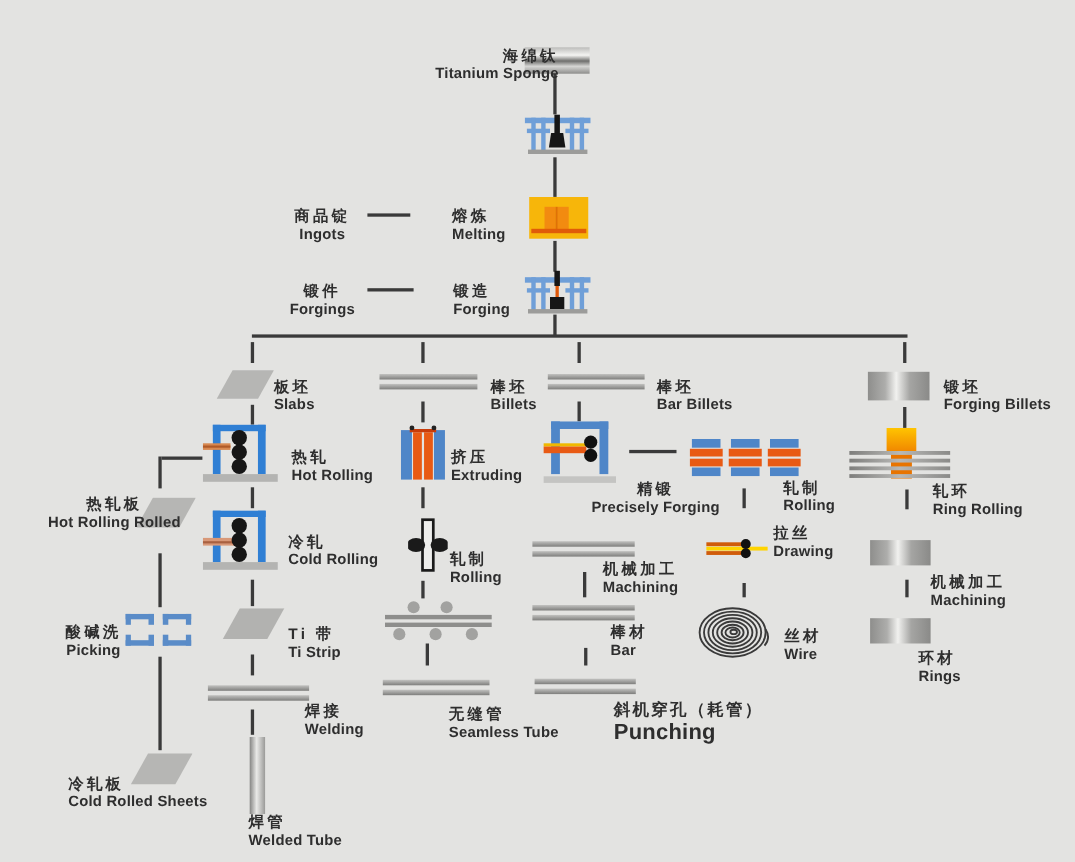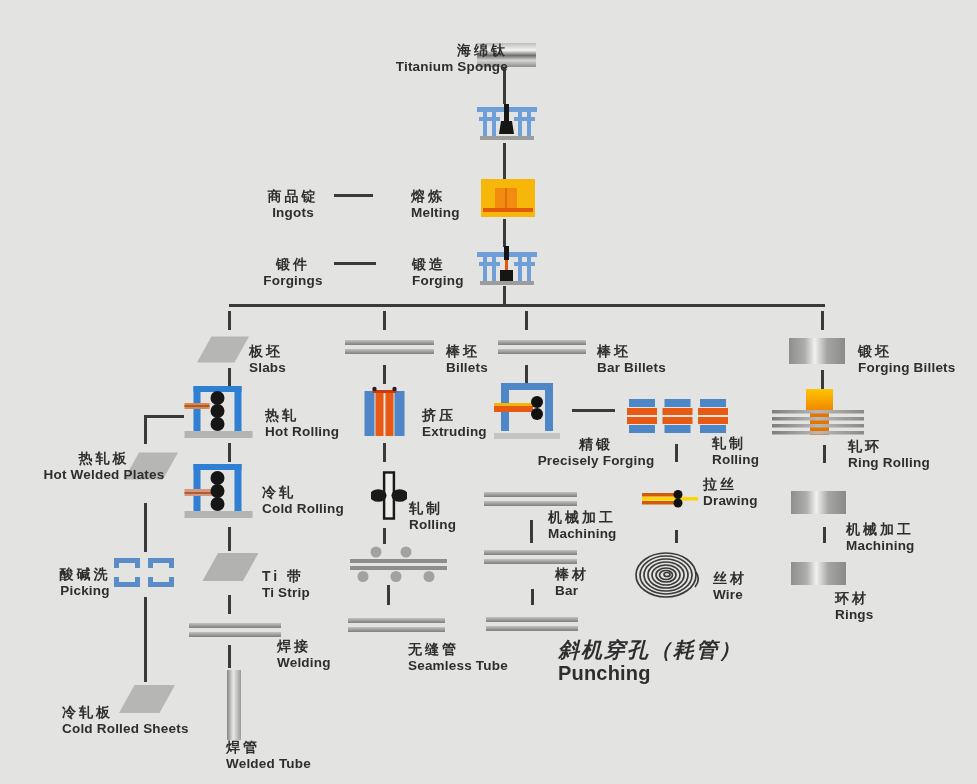--- a/index.html
+++ b/index.html
@@ -5,21 +5,21 @@
   html,body{margin:0;padding:0;background:#e3e3e1;}
   .canvas{position:relative;width:977px;height:784px;background:#e3e3e1;overflow:hidden;
           font-family:"Liberation Sans","DejaVu Sans",sans-serif;}
   .vl{position:absolute;width:3px;background:#3a3a3a;}
   .hl{position:absolute;height:3px;background:#3a3a3a;}
   .label{position:absolute;color:#2e2e2e;white-space:nowrap;}
   .label .zh{font-size:14px;font-weight:700;letter-spacing:3px;line-height:1.2;}
   .label .en{font-size:13.5px;font-weight:700;letter-spacing:0.2px;line-height:1.15;}
   .label.alr{text-align:right;margin-left:48px;}
   .label.alc{text-align:center;}
-  .label.big .zh{font-size:21px;letter-spacing:2px;font-style:italic;}
+  .label.big .zh{font-size:15px;letter-spacing:2px;}
   .label.big .en{font-size:20px;}
   .ic{position:absolute;}
   .hbars .bar{height:4.5px;background:linear-gradient(180deg,#c2c2c0,#7e7e7c);margin-bottom:4.5px;}
   .sponge{background:linear-gradient(180deg,#bcbcba 0%,#f4f4f2 30%,#6f6f6d 52%,#d6d6d4 72%,#8d8d8b 100%);}
   .cyl{background:linear-gradient(90deg,#8e8e8c 0%,#adadab 28%,#f1f1ef 46%,#a5a5a3 68%,#8a8a88 100%);}
   .tube{background:linear-gradient(90deg,#858583 0%,#e9e9e7 45%,#9a9a98 100%);}
 </style>
 </head>
 <body>
 
@@ -371,21 +371,21 @@
   <div class="label" style="left:265px;top:407px">
     <div class="zh">热轧</div>
       <div class="en">Hot Rolling</div>
   </div>
   <div class="label" style="left:262px;top:484px">
     <div class="zh">冷轧</div>
       <div class="en">Cold Rolling</div>
   </div>
   <div class="label alc" style="left:24px;top:450px;width:160px">
     <div class="zh">热轧板</div>
-      <div class="en">Hot Welded Plates</div>
+      <div class="en">Hot Rolling Rolled</div>
   </div>
   <div class="label alc" style="left:35px;top:566px;width:100px">
     <div class="zh">酸碱洗</div>
       <div class="en">Picking</div>
   </div>
   <div class="label" style="left:62px;top:704px">
     <div class="zh">冷轧板</div>
       <div class="en">Cold Rolled Sheets</div>
   </div>
   <div class="label" style="left:262px;top:568px">
@@ -393,21 +393,21 @@
       <div class="en">Ti Strip</div>
   </div>
   <div class="label" style="left:277px;top:638px">
     <div class="zh">焊接</div>
       <div class="en">Welding</div>
   </div>
   <div class="label" style="left:226px;top:739px">
     <div class="zh">焊管</div>
       <div class="en">Welded Tube</div>
   </div>
-  <div class="label" style="left:422px;top:407px">
+  <div class="label" style="left:410px;top:407px">
     <div class="zh">挤压</div>
       <div class="en">Extruding</div>
   </div>
   <div class="label" style="left:409px;top:500px">
     <div class="zh">轧制</div>
       <div class="en">Rolling</div>
   </div>
   <div class="label" style="left:408px;top:641px">
     <div class="zh">无缝管</div>
       <div class="en">Seamless Tube</div>

